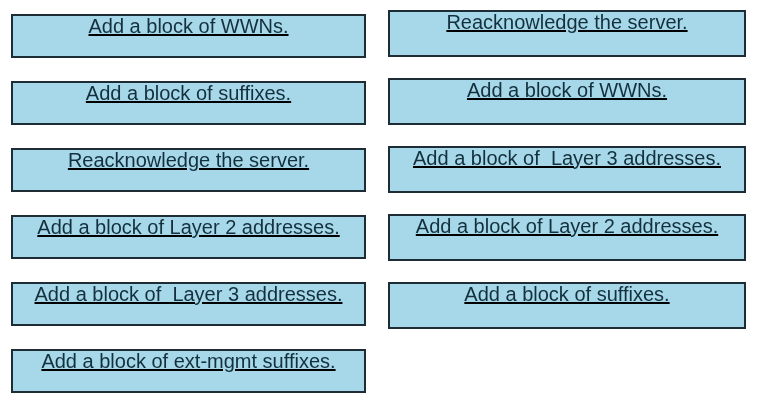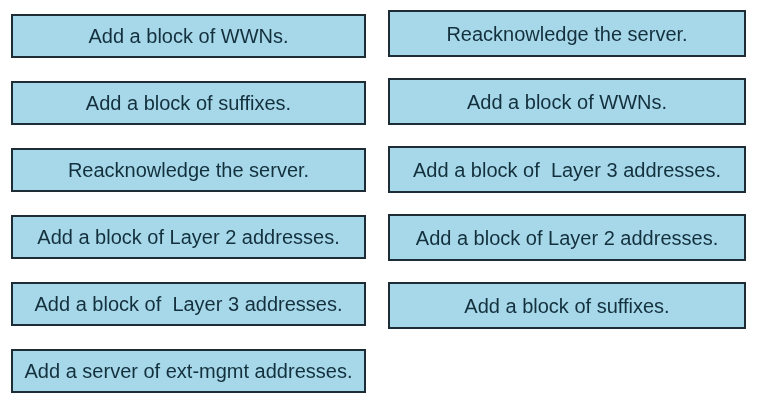--- a/index.html
+++ b/index.html
@@ -30,23 +30,24 @@
     top: 10px;
     width: 358px;
     gap: 21px;
   }
   .opt-box {
     box-sizing: border-box;
     height: 44px;
     background: var(--box-fill, #a6d8e9);
     border: 2px solid var(--box-border, #1e2d35);
     display: flex;
-    align-items: center;
+    align-items: flex-start;
     justify-content: center;
     cursor: move;
+    text-decoration: underline;
   }
   .column-right .opt-box {
     height: 47px;
   }
   .opt-label {
     font-size: 20px;
     line-height: 1;
     color: var(--box-text, #14303d);
     white-space: pre;
     text-align: center;
@@ -67,21 +68,21 @@
     <div class="opt-box">
       <span class="opt-label">Reacknowledge the server.</span>
     </div>
     <div class="opt-box">
       <span class="opt-label">Add a block of Layer 2 addresses.</span>
     </div>
     <div class="opt-box">
       <span class="opt-label">Add a block of  Layer 3 addresses.</span>
     </div>
     <div class="opt-box">
-      <span class="opt-label">Add a server of ext-mgmt addresses.</span>
+      <span class="opt-label">Add a block of ext-mgmt suffixes.</span>
     </div>
   </div>
 
   <div class="column column-right">
     <div class="opt-box">
       <span class="opt-label">Reacknowledge the server.</span>
     </div>
     <div class="opt-box">
       <span class="opt-label">Add a block of WWNs.</span>
     </div>

